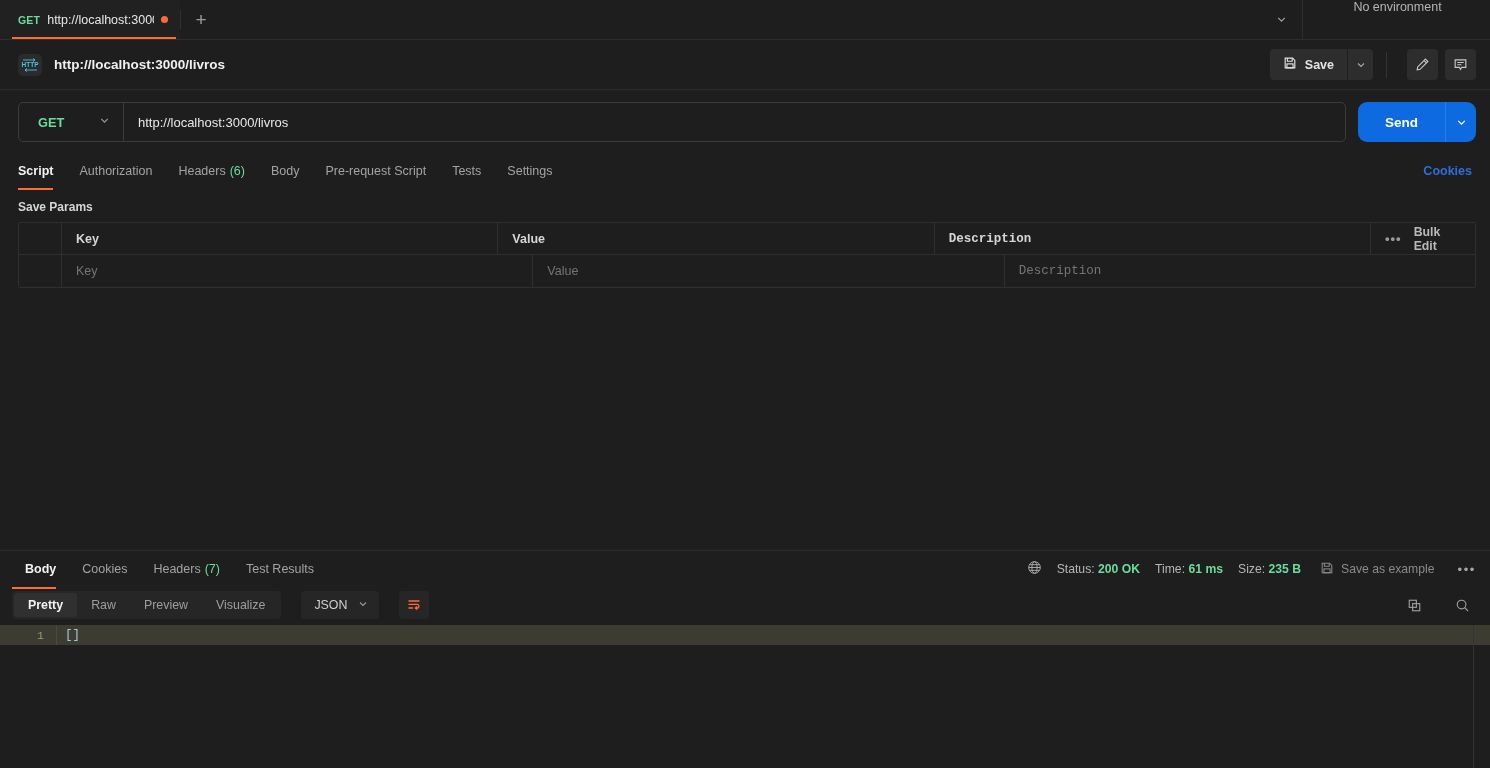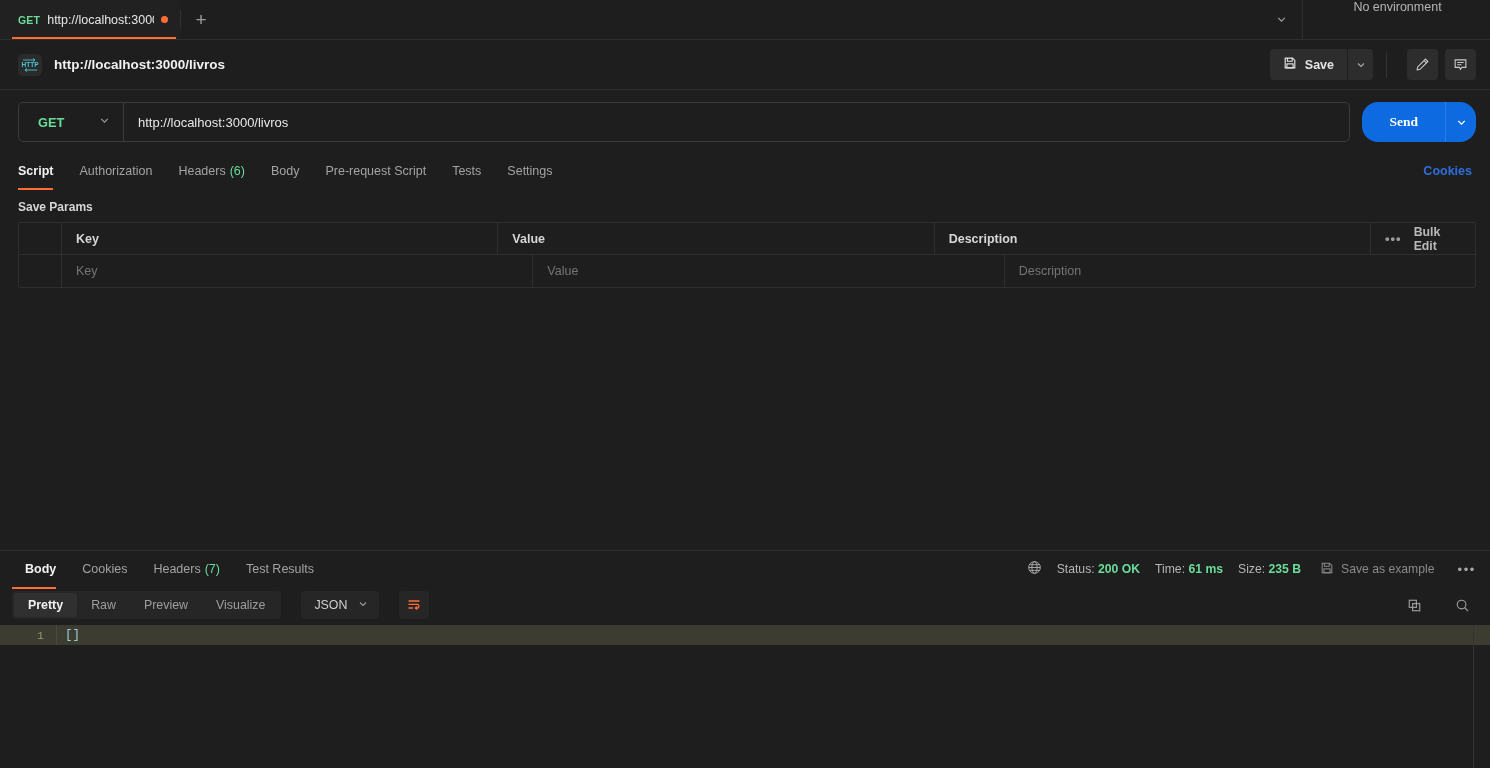--- a/index.html
+++ b/index.html
@@ -95,21 +95,21 @@
   .method-sel {
     width: 105px; display: flex; align-items: center; justify-content: space-between;
     padding: 0 12px 0 19px; cursor: pointer; border-right: 1px solid #3b3b3b;
   }
   .method-txt { font-size: 12.8px; font-weight: bold; color: #6bdd9a; }
   .url-input {
     flex: 1 1 auto; background: transparent; border: 0; outline: none;
     color: #e8e8e8; font-size: 13px; padding: 0 14px;
     font-family: "Liberation Sans", sans-serif;
   }
-  .send-group { display: flex; align-items: stretch; border-radius: 16px; overflow: hidden; font-family: Liberation Serif, serif; }
+  .send-group { display: flex; align-items: stretch; border-radius: 9px; overflow: hidden; }
   .send-btn {
     background: #0d6ae0; color: #fff; font-size: 13.5px; font-weight: bold;
     height: 40px; padding: 0 27px; display: flex; align-items: center;
     justify-content: center; cursor: pointer;
   }
   .send-caret {
     background: #0d6ae0; width: 31px; height: 40px; display: flex;
     align-items: center; justify-content: center; cursor: pointer;
     border-left: 1px solid #2a7ce6; color: #fff;
   }
@@ -135,21 +135,21 @@
   .qp-title { font-size: 12px; font-weight: bold; color: #d6d6d6; padding: 12px 18px 8px 18px; }
 
   
   .tablewrap { margin: 0 14px 0 18px; border: 1px solid #2f2f2f; border-radius: 2px; }
   .trow { display: flex; align-items: flex-end; }
   .trow + .trow { border-top: 1px solid #2f2f2f; }
   .tcell { padding: 8px 14px; font-size: 12.5px; display: flex; align-items: center; }
   .tcheck { width: 43px; flex: 0 0 43px; border-right: 1px solid #2f2f2f; }
   .tkey { flex: 1 1 0; border-right: 1px solid #2f2f2f; }
   .tval { flex: 1 1 0; border-right: 1px solid #2f2f2f; }
-  .tdesc { flex: 1 1 0; }
+  .tdesc { flex: 1 1 0; font-family: Liberation Mono, monospace; }
   .thead .tcell { font-weight: bold; color: #d6d6d6; height: 31px; }
   .tbody .tcell { color: #757575; height: 32px; }
   .tactions {
     width: 105px; flex: 0 0 105px; display: flex; align-items: center;
     justify-content: flex-end; gap: 12px; padding-right: 12px;
     border-left: 1px solid #2f2f2f;
   }
   .dots { color: #9a9a9a; font-size: 13px; letter-spacing: 1px; cursor: pointer; line-height: 1; }
   .bulk { font-size: 12.3px; color: #b9b9b9; cursor: pointer; }
 

